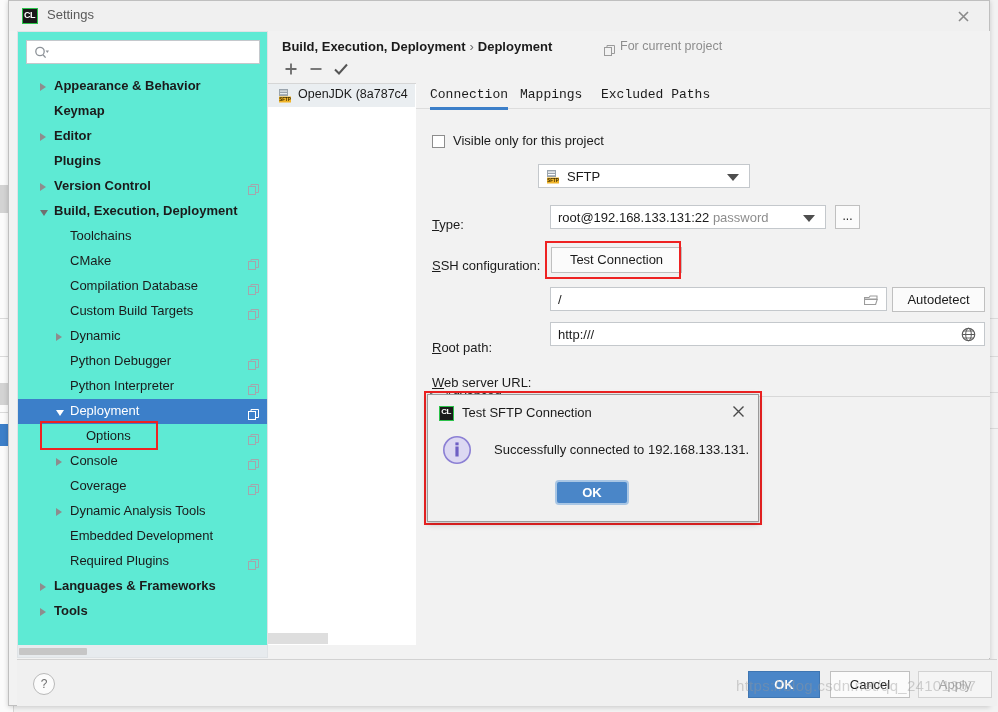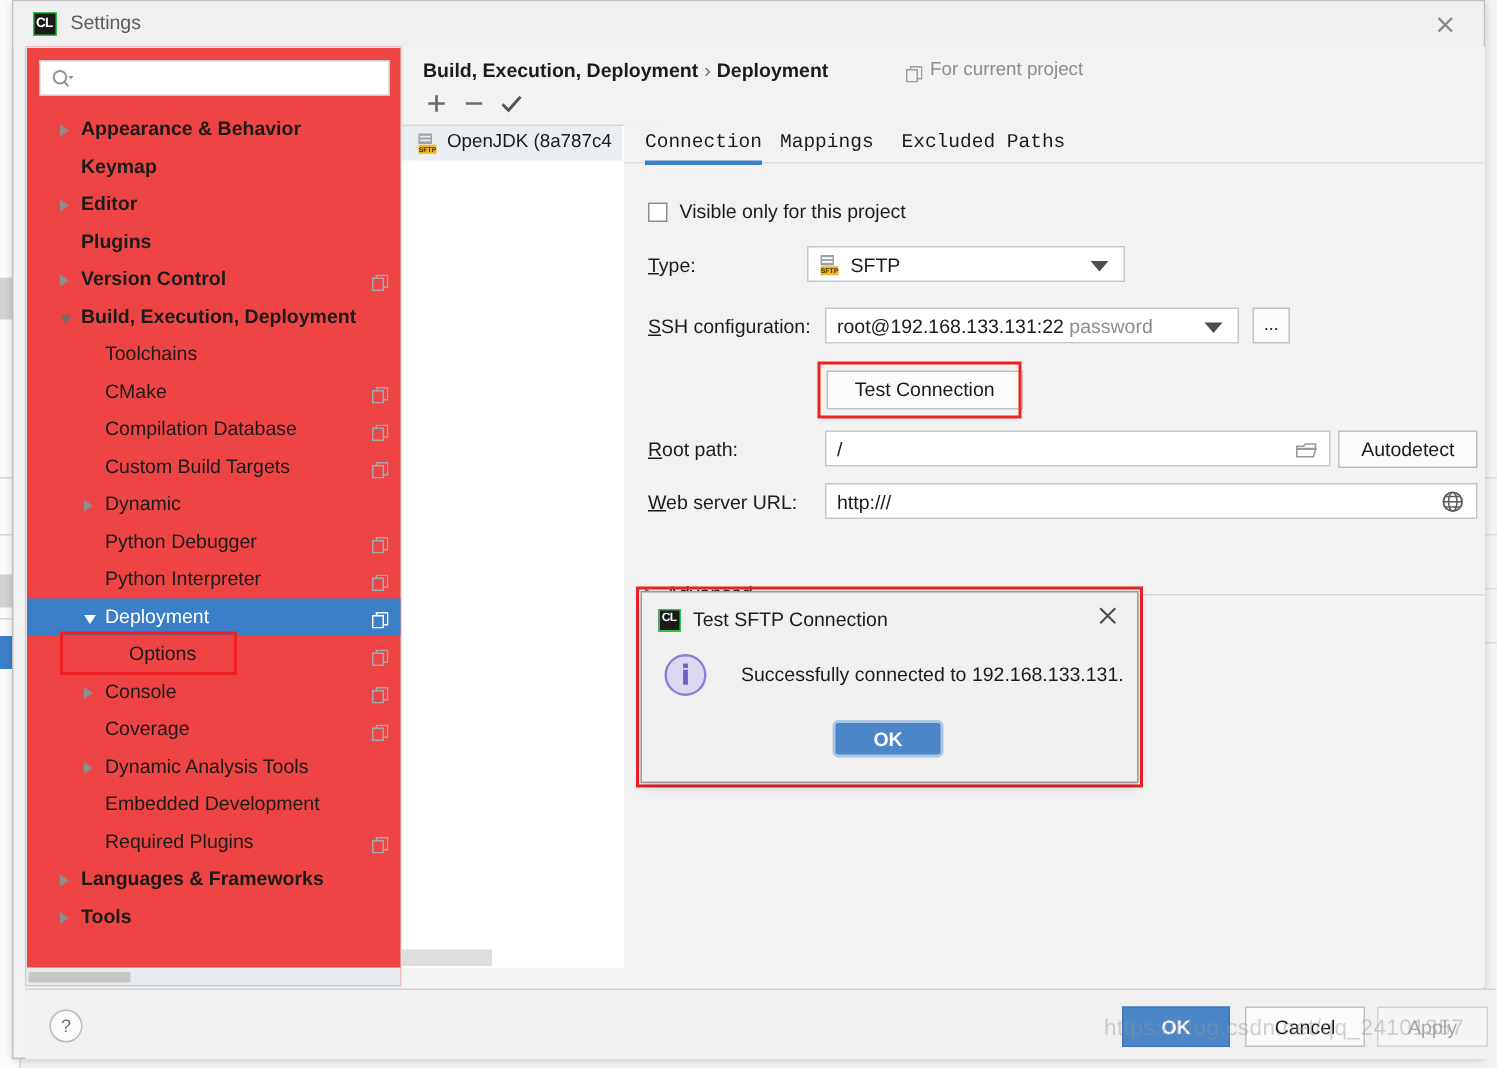--- a/index.html
+++ b/index.html
@@ -38,21 +38,21 @@
                   text-align: center; letter-spacing: -0.5px;
                   font-family: "Liberation Sans", sans-serif; }
   #title-text { position: absolute; left: 38px; top: 6px; font-size: 13px;
                 color: #5a5a5a; }
   #win-close { position: absolute; right: 14px; top: 5px; width: 22px; height: 20px;
                cursor: default; }
   #win-close svg { position: absolute; left: 5px; top: 5px; }
 
   
   #sidebar { position: absolute; left: 8px; top: 30px; width: 251px; height: 627px;
-             background: #ef4444; border: 1px solid #dfe3e6; padding-left: 46px; }
+             background: #5eead4; border: 1px solid #dfe3e6; padding-left: 46px; }
   #search-box { position: absolute; left: 8px; top: 8px; width: 234px; height: 24px;
                 background: #ffffff; border: 1px solid #c4c8cc; }
   #search-icon { position: absolute; left: 7px; top: 5px; }
   #search-input { position: absolute; left: 28px; top: 3px; width: 200px; height: 17px;
                   border: none; outline: none; background: transparent;
                   font-size: 12px; font-family: "Liberation Sans", sans-serif; }
 
   #tree { position: absolute; left: 0; top: 42px; width: 249px; height: 583px; }
   .tree-row { position: relative; height: 25px; width: 249px; cursor: default; }
   .tree-row.selected { background: #3c7fc9; }
@@ -105,21 +105,21 @@
   #tabstrip { position: absolute; left: 0; top: 0; width: 574px; height: 27px; }
   .tab { position: absolute; top: 0; height: 27px; font-size: 13px; color: #1b1b1b;
          cursor: default; padding-top: 4px; font-family: Liberation Mono, monospace; }
   .tab.active::after { content: ""; position: absolute; left: 0; bottom: 0;
                        width: 100%; height: 3px; background: #3c7fc9; }
   #tab-underline { position: absolute; left: 0; top: 25px; width: 574px; height: 1px;
                    background: #dddddd; }
 
   
   #form { position: absolute; left: 0; top: 27px; width: 574px; height: 535px; }
-  .lbl { position: absolute; font-size: 13px; color: #1b1b1b; white-space: nowrap; }
+  .lbl { position: absolute; font-size: 13px; color: #1b1b1b; white-space: nowrap; margin-top: 48px; }
   .lbl .u { text-decoration: underline; }
   .field { position: absolute; background: #ffffff; border: 1px solid #c4c8cc;
            font-size: 13px; color: #1b1b1b; }
   .field .val { position: absolute; left: 7px; top: 4px; white-space: nowrap; }
   .field .muted { color: #8d8d8d; }
   .combo-arrow { position: absolute; width: 0; height: 0; border-left: 6px solid transparent;
                  border-right: 6px solid transparent; border-top: 7px solid #4e4e4e; }
   .btn { position: absolute; background: #fbfbfb; border: 1px solid #c0c0c0;
          font-size: 13px; color: #1b1b1b; text-align: center; cursor: default; }
   .btn.disabled { color: #a8a8a8; background: #f5f5f5; border-color: #d2d2d2; }

